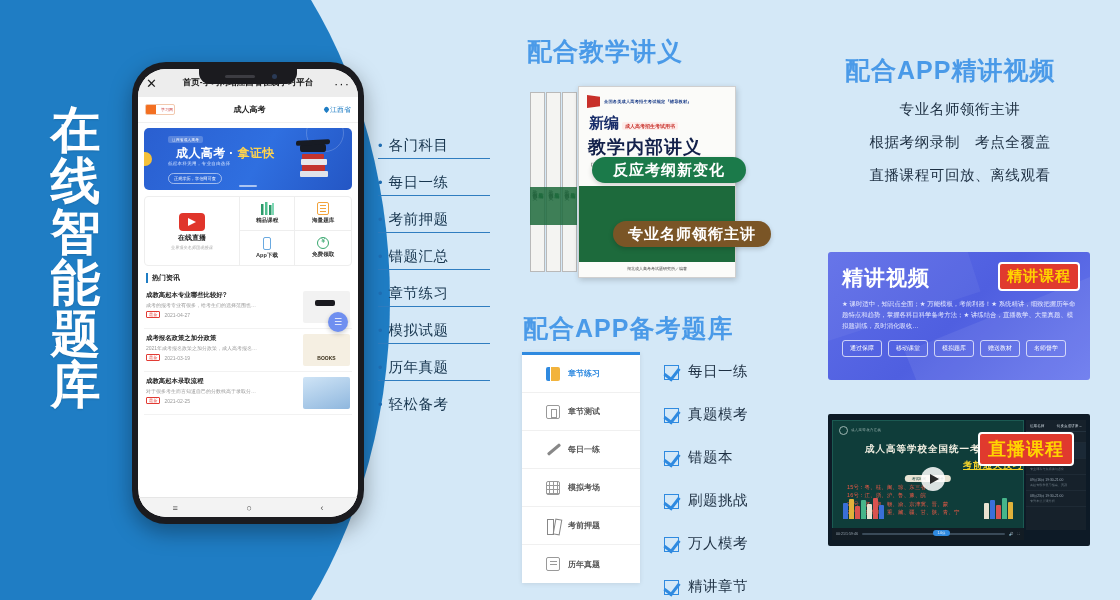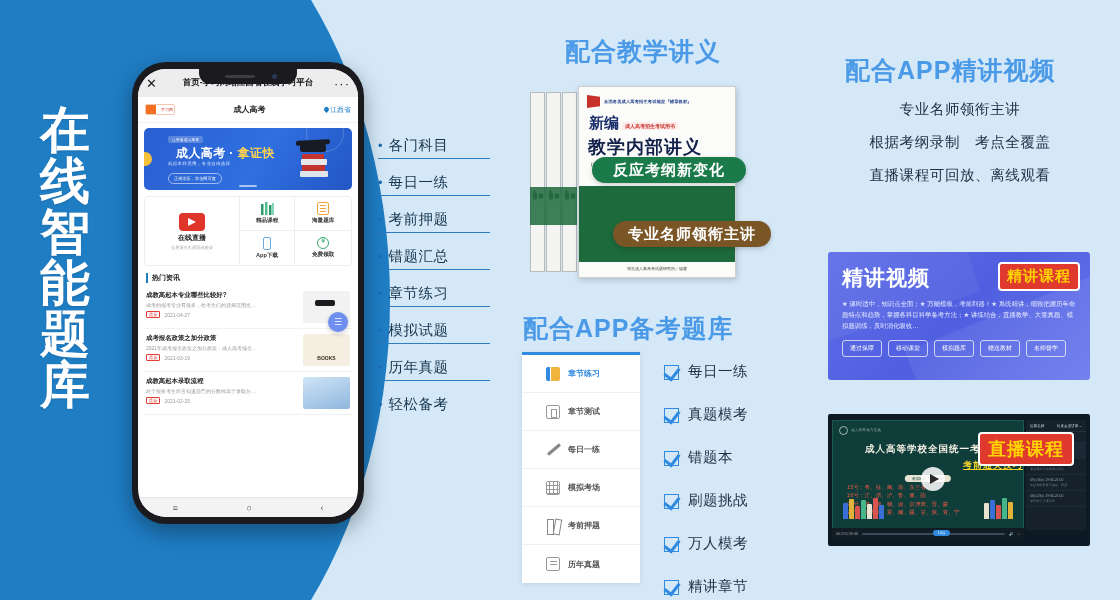--- a/index.html
+++ b/index.html
@@ -21,21 +21,21 @@
   .blue-blob2 {
     position: absolute; left: -420px; top: 0px;
     width: 470px; height: 600px;
     background: #1f7dc4;
   }
   .vert-title {
     position: absolute; left: 40px; top: 105px;
     width: 72px;
     color: #ffffff; font-weight: bold; font-size: 50px;
     line-height: 1.02; letter-spacing: 1px;
-    z-index: 6;
+    text-align: center; z-index: 6;
     text-shadow: 0 1px 2px rgba(0,0,0,.12);
   }
   .vert-title span { display: block; }
 
   
   .phone {
     position: absolute; left: 132px; top: 62px;
     width: 232px; height: 462px;
     background: #1b1b1f;
     border-radius: 34px;
@@ -146,21 +146,21 @@
             display:flex; align-items:center; justify-content:space-around; font-size:9px; color:#555; }
 
   
   .bullets { position:absolute; left:378px; top:136px; width:112px; z-index:4; }
   .bl { display:flex; align-items:baseline; gap:6px; padding-bottom:3px; margin-bottom:14px; border-bottom:1px solid #2f7dc0; }
   .bl .dot { color:#1f6fb5; font-size:13px; line-height:1; }
   .bl .lbl { font-size:14.5px; color:#17354e; letter-spacing:.5px; }
 
   
   .sec-title { position:absolute; font-size:25px; font-weight:bold; color:#4a9ae8; letter-spacing:1px; z-index:4; }
-  #t-books { left:527px; top:35px;margin-left:38px; }
+  #t-books { left:527px; top:35px; }
   #t-app   { left:523px; top:312px; }
   #t-video { left:845px; top:54px; }
 
   .books { position:absolute; left:530px; top:82px; width:210px; height:196px; z-index:3; }
   .spine { position:absolute; top:10px; width:15px; height:180px; border:1px solid #b9b9b9; background:#f4f4f2;
            writing-mode: vertical-rl; font-size:5px; color:#333; text-align:center; padding-top:14px; letter-spacing:1px; }
   .spine.s1 { left:0px; }
   .spine.s2 { left:16px; }
   .spine.s3 { left:32px; }
   .spine .top { display:block; color:#1c6b3c; font-weight:bold; }

